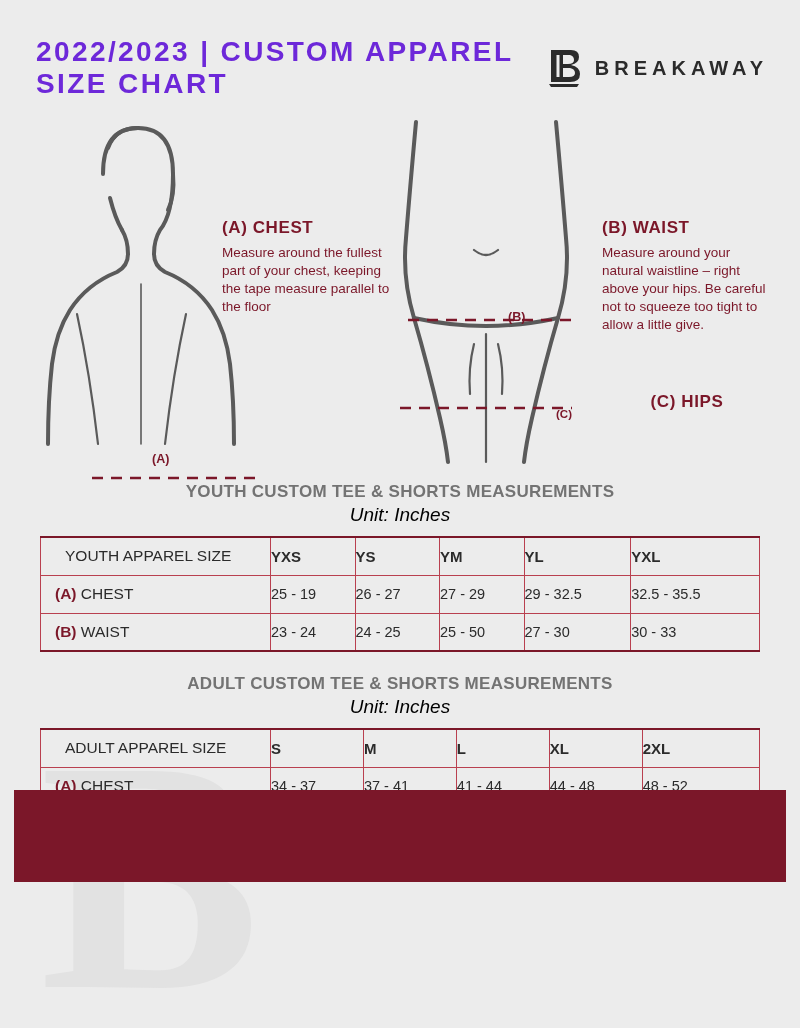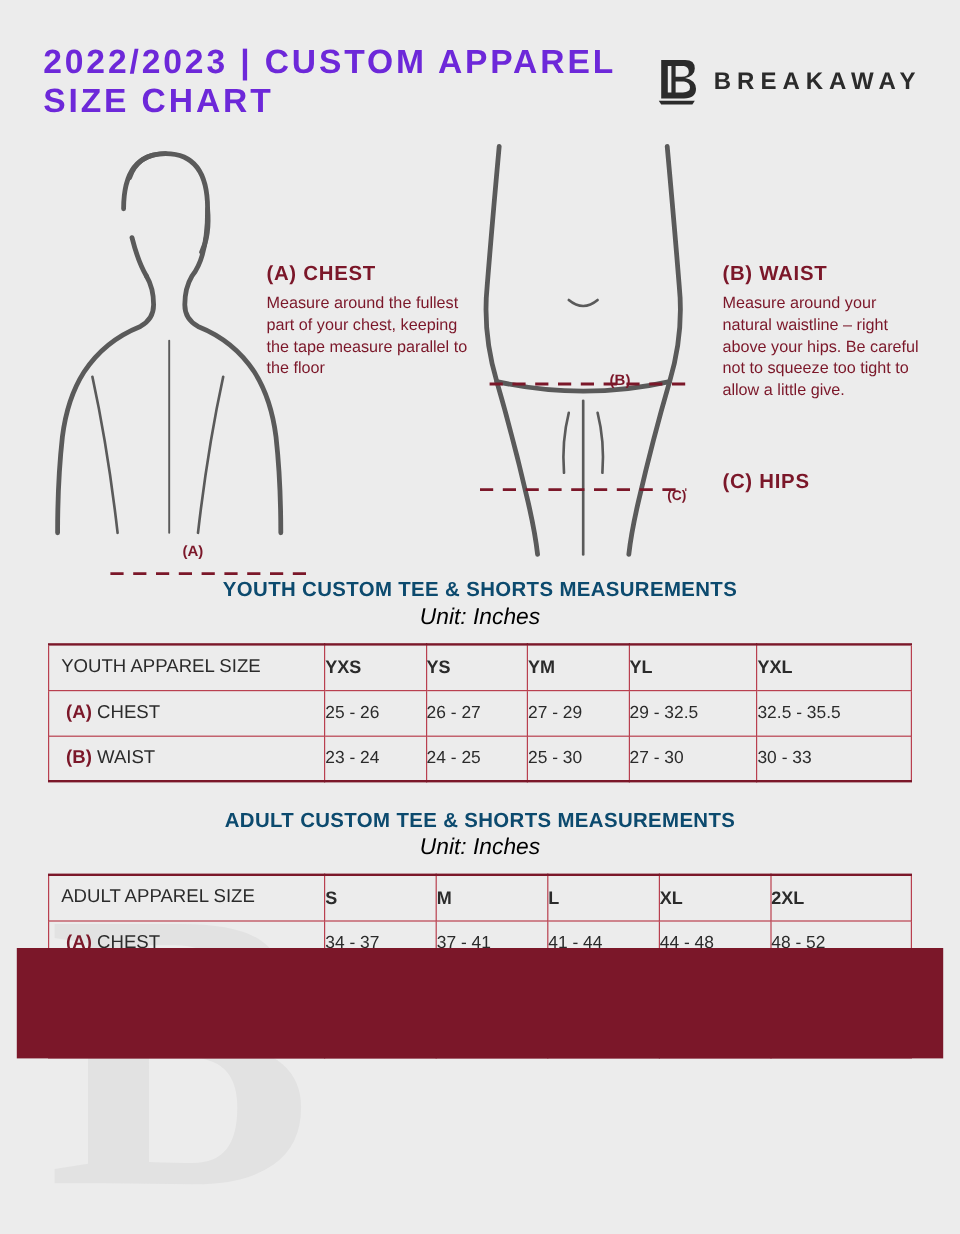--- a/index.html
+++ b/index.html
@@ -56,51 +56,51 @@
   .note-title {
     font-size: 17px; font-weight: 700; letter-spacing: .6px;
     color:#7b1729; margin:0 0 6px 0;
   }
   .note-body {
     font-size: 13.5px; line-height: 1.33;
     color:#7b1729; margin:0;
   }
   .note-chest { left: 222px; top: 104px; width: 170px; }
   .note-waist { left: 602px; top: 104px; width: 168px; }
-  .note-hips  { left: 602px; top: 278px; width: 170px; }
+  .note-hips  { left: 602px; top: 278px; width: 170px; text-align: center; }
 
   .label-a { position:absolute; left:152px; top:338px; font-size:12.5px; font-weight:700; color:#7b1729; }
   .label-b { position:absolute; left:508px; top:196px; font-size:12.5px; font-weight:700; color:#7b1729; }
   .label-c { position:absolute; left:556px; top:294px; font-size:11.5px; font-weight:700; color:#7b1729; }
 
   
   .section { margin-top: 8px; }
   .section-title {
     text-align:center; font-size: 17px; font-weight:700; letter-spacing:.3px;
-    color:#0c4a6e; margin: 0 0 2px 0;
+    color:#737373; margin: 0 0 2px 0;
   }
   .section-unit {
     text-align:center; font-size: 19px; font-style: italic; color:#000000;
     margin: 0 0 10px 0;
   }
   table {
     width: 720px; margin: 0 auto;
     border-collapse: collapse;
     font-size: 14.5px;
   }
   th, td {
     border: 1px solid #b9404f;
     padding: 0;
     height: 38px;
     text-align: left;
     color:#2b2b2b;
     font-weight: 400;
   }
   thead th { font-weight: 700; font-size: 15px; }
-  thead th.rowhead { font-weight: 400; font-size: 15.5px; text-align:left; padding-left: 10px; }
+  thead th.rowhead { font-weight: 400; font-size: 15.5px; text-align:left; padding-left: 24px; }
   td.rowhead { text-align:left; padding-left: 14px; font-size: 15.5px; }
   td.rowhead .tag { color:#7b1729; font-weight: 700; }
   table tr th:first-child, table tr td:first-child { width: 230px; }
   thead tr th { border-bottom: 1px solid #b9404f; }
   table { border-top: 2px solid #7b1729; border-bottom: 2px solid #7b1729; }
 
   
   .footer-bar {
     position:absolute; left: 14px; right: 14px; bottom: 0;
     height: 92px;
@@ -217,31 +217,31 @@
           <th>YXS</th>
           <th>YS</th>
           <th>YM</th>
           <th>YL</th>
           <th>YXL</th>
         </tr>
       </thead>
       <tbody>
         <tr>
           <td class="rowhead"><span class="tag">(A)</span> <span>CHEST</span></td>
-          <td>25 - 26</td>
+          <td>25 - 19</td>
           <td>26 - 27</td>
           <td>27 - 29</td>
           <td>29 - 32.5</td>
           <td>32.5 - 35.5</td>
         </tr>
         <tr>
           <td class="rowhead"><span class="tag">(B)</span> <span>WAIST</span></td>
           <td>23 - 24</td>
           <td>24 - 25</td>
-          <td>25 - 30</td>
+          <td>25 - 50</td>
           <td>27 - 30</td>
           <td>30 - 33</td>
         </tr>
       </tbody>
     </table>
   </div>
 
   <div class="section" style="margin-top:22px;">
     <p class="section-title">ADULT CUSTOM TEE &amp; SHORTS MEASUREMENTS</p>
     <p class="section-unit">Unit: Inches</p>

